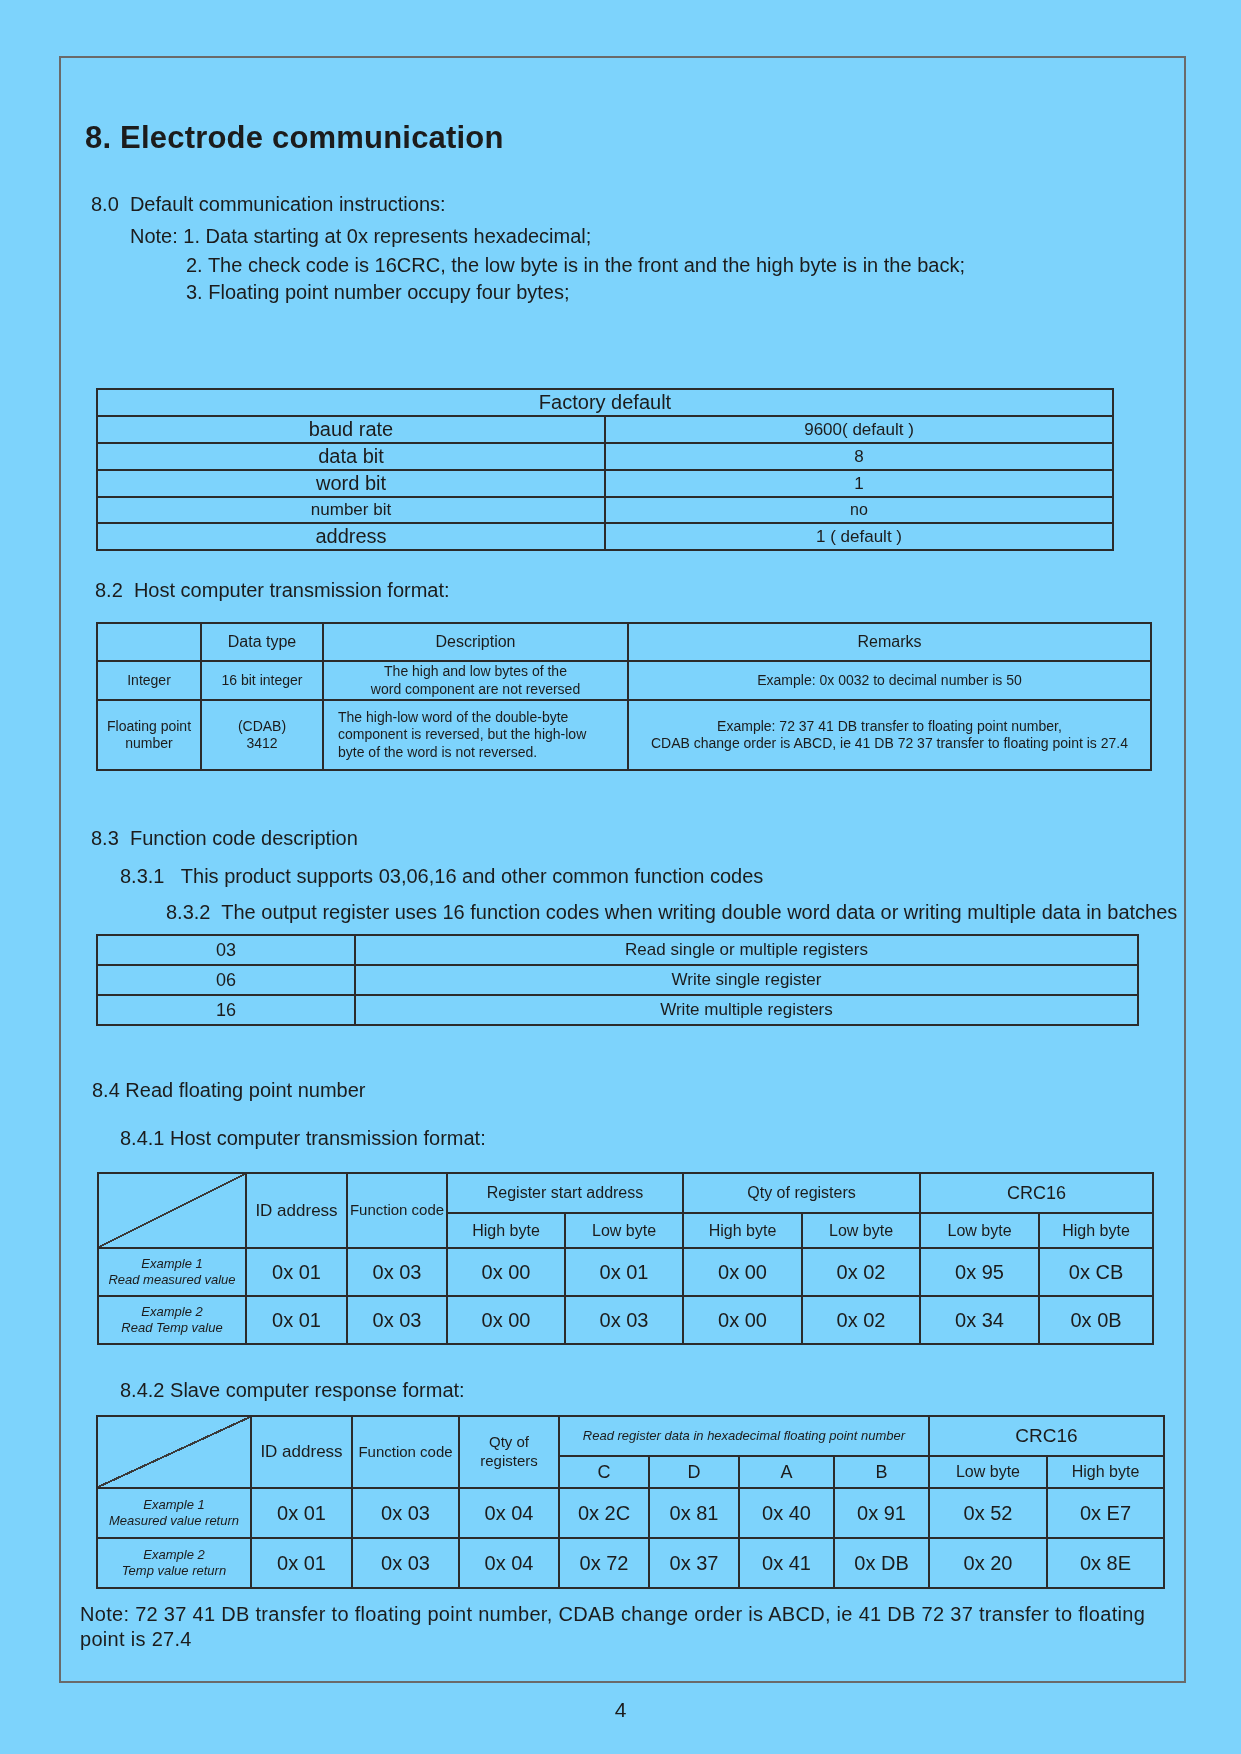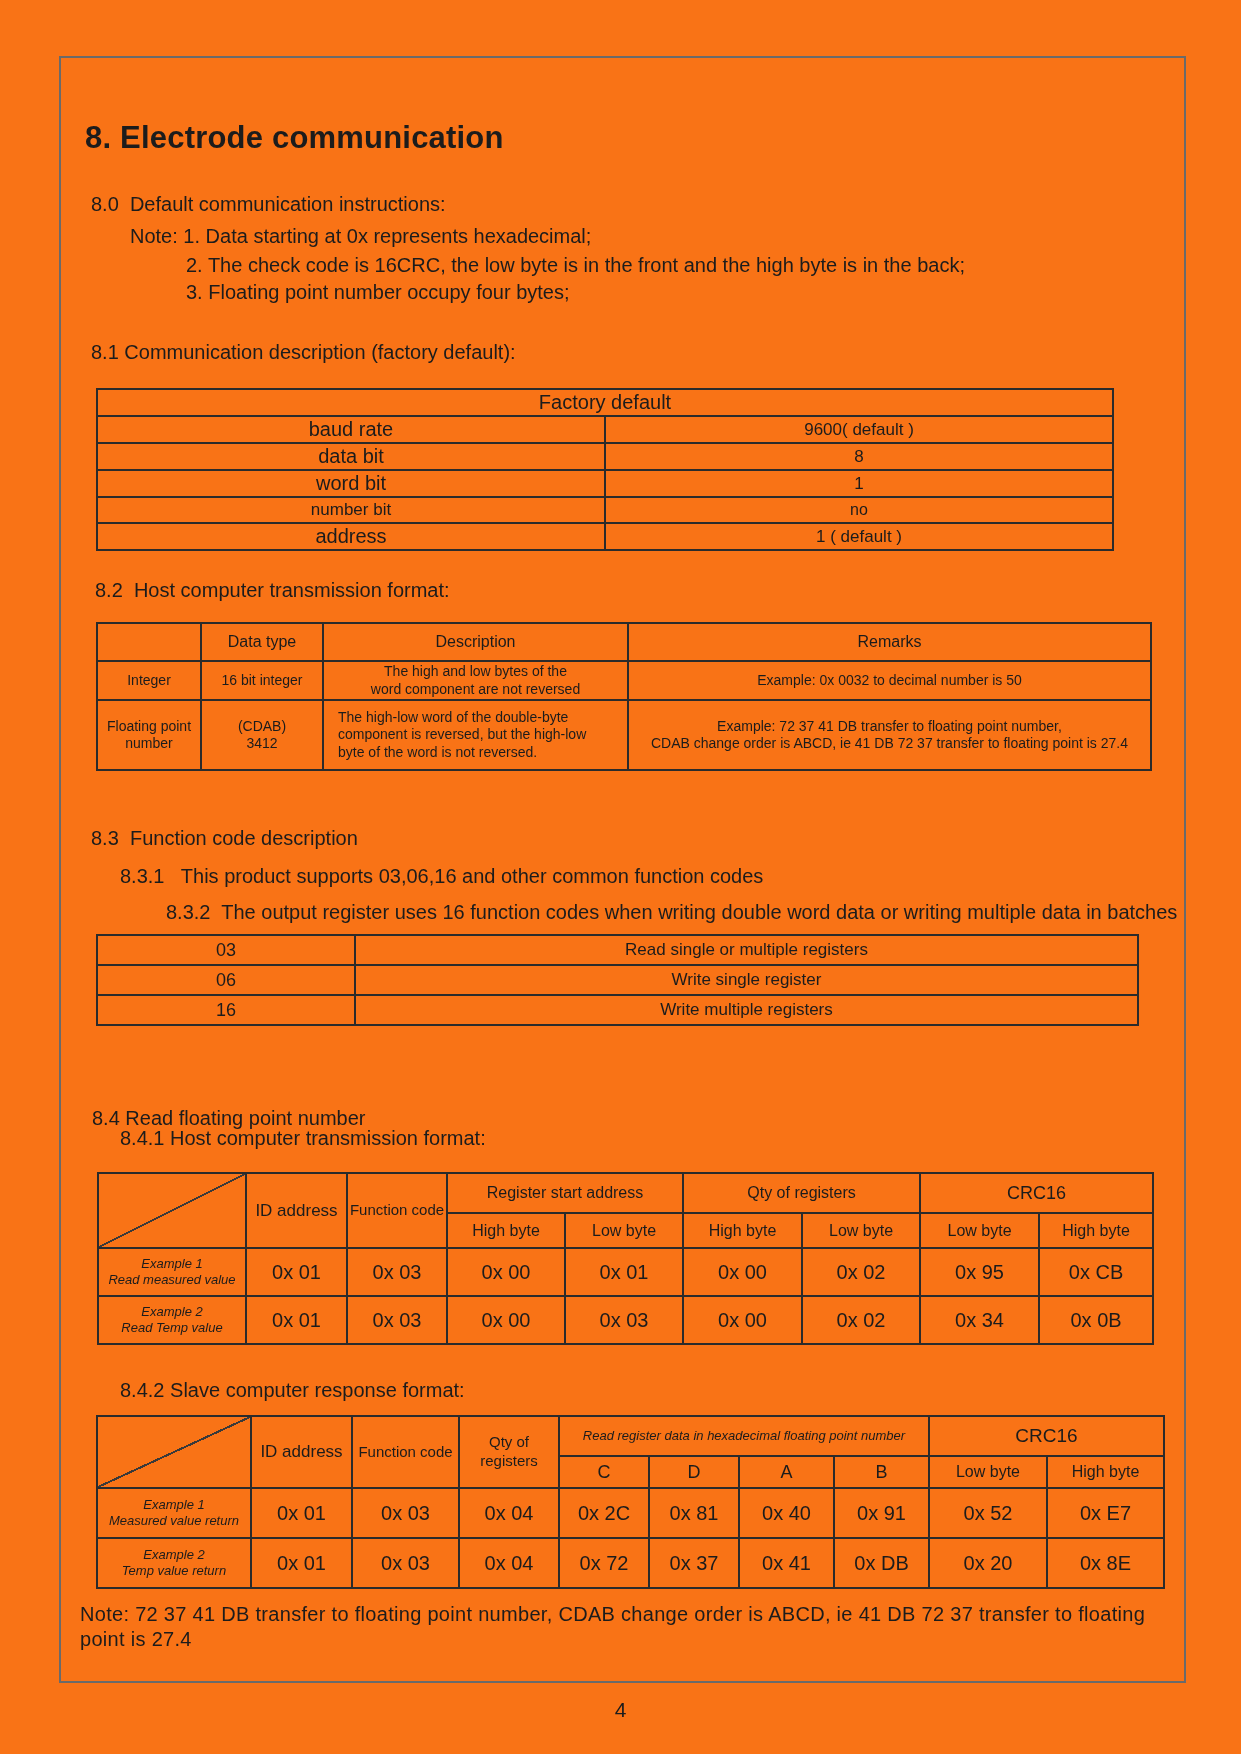--- a/index.html
+++ b/index.html
@@ -1,17 +1,17 @@
 <!DOCTYPE html>
 <html><head>
 <meta charset="utf-8">
 <style>
   html,body { margin:0; padding:0; background:#ffffff; }
   .page {
-    position:relative; width:1241px; height:1754px; background:#f97316;
+    position:relative; width:1241px; height:1754px; background:#7dd3fc;
     font-family:"Liberation Sans", sans-serif; color:#1c1c1c; overflow:hidden;
   }
   .frame {
     position:absolute; left:59px; top:56px; width:1127px; height:1627px;
     border:2px solid #6a6a6a; box-sizing:border-box;
   }
   .txt { position:absolute; white-space:pre-wrap; line-height:1.25; }
   .title { position:absolute; font-weight:700; font-size:31px; letter-spacing:0.2px; }
   .f13 { font-size:13px;font-style:italic; } .f14 { font-size:14px; } .f15 { font-size:15px; }
   .f16 { font-size:16px; } .f17 { font-size:17px; } .f18 { font-size:18px; }
@@ -36,21 +36,20 @@
 <div class="page">
   <div class="frame"></div>
 
   <div class="title" style="left:85px; top:120px;">8. Electrode communication</div>
 
   <div class="txt f20" style="left:91px; top:192px;">8.0  Default communication instructions:</div>
   <div class="txt f20" style="left:130px; top:224px;">Note: 1. Data starting at 0x represents hexadecimal;</div>
   <div class="txt f20" style="left:186px; top:253px;">2. The check code is 16CRC, the low byte is in the front and the high byte is in the back;</div>
   <div class="txt f20" style="left:186px; top:280px;">3. Floating point number occupy four bytes;</div>
 
-  <div class="txt f20" style="left:91px; top:340px;">8.1 Communication description (factory default):</div>
 
   <table class="t" style="left:96px; top:388px; width:1016px;">
     <colgroup>
         <col style="width:508px;">
         <col style="width:508px;">
       </colgroup>
     <tbody>
         <tr style="height:26px;">
       <td colspan="2" class="f20">Factory default</td>
     </tr>
@@ -132,21 +131,21 @@
       <td class="f18">06</td>
       <td class="f17">Write single register</td>
     </tr>
     <tr style="height:30px;">
       <td class="f18">16</td>
       <td class="f17">Write multiple registers</td>
     </tr>
   </tbody>
     </table>
 
-  <div class="txt f20" style="left:92px; top:1078px;margin-top:28px;">8.4 Read floating point number</div>
+  <div class="txt f20" style="left:92px; top:1078px;">8.4 Read floating point number</div>
   <div class="txt f20" style="left:120px; top:1126px;">8.4.1 Host computer transmission format:</div>
 
   <table class="t" style="left:97px; top:1172px; width:1055px;">
     <colgroup>
       <col style="width:148px;">
         <col style="width:101px;">
         <col style="width:100px;">
       <col style="width:118px;">
         <col style="width:118px;">
         <col style="width:119px;">

